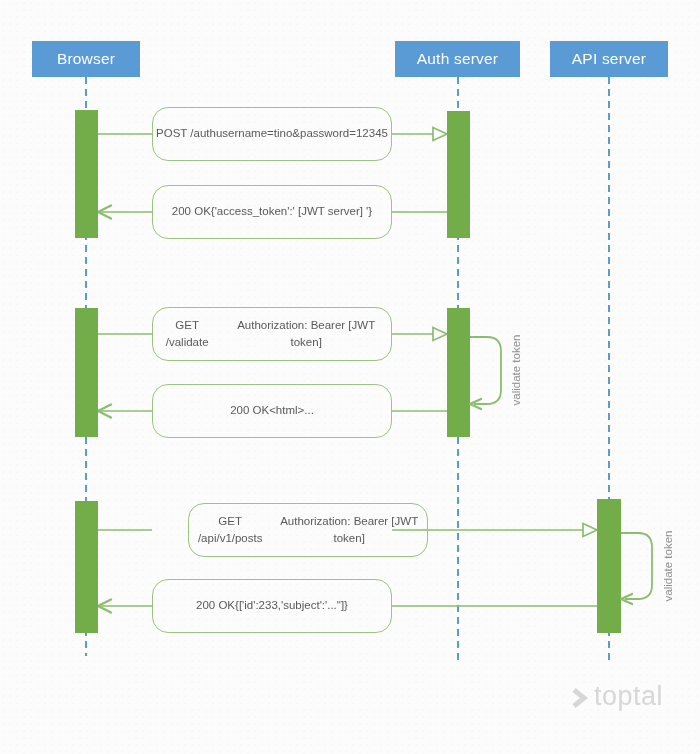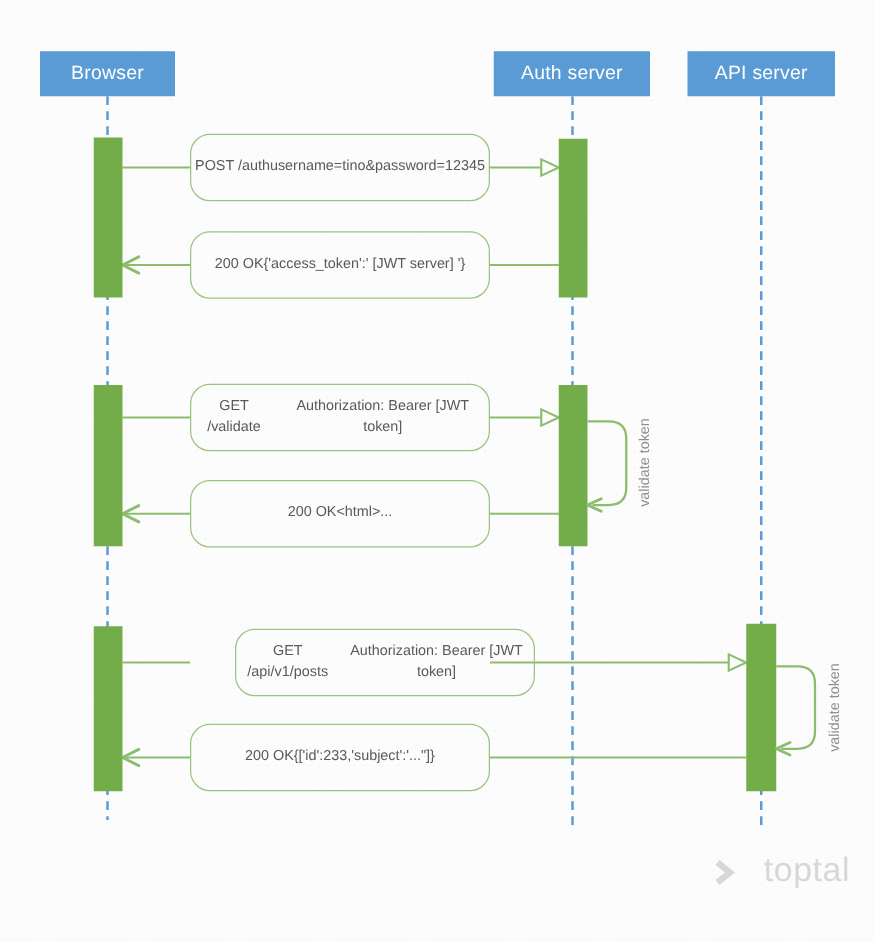--- a/index.html
+++ b/index.html
@@ -26,21 +26,21 @@
     position:absolute;width:240px;height:54px;box-sizing:border-box;
     border:1.5px solid #9cc37f;border-radius:16px;background:transparent;
     display:flex;flex-direction:row;align-items:center;justify-content:center;
     color:#595959;font-size:11.5px;line-height:1.5;text-align:center;
   }
   .vlabel{
     position:absolute;color:#8f8f8f;font-size:11.5px;white-space:nowrap;
     transform:translate(-50%,-50%) rotate(-90deg);
   }
   .watermark{
-    position:absolute;left:570px;top:686px;display:flex;align-items:center;gap:21px;
+    position:absolute;left:570px;top:686px;display:flex;align-items:center;gap:4px;
     color:#d7d7d7;
   }
   .watermark .wordmark{font-size:27px;letter-spacing:.5px;line-height:1;margin-top:-3px;}
 </style>
 </head>
 <body>
 
 <div id="stage">
 
   <svg class="layer" viewBox="0 0 700 754">

